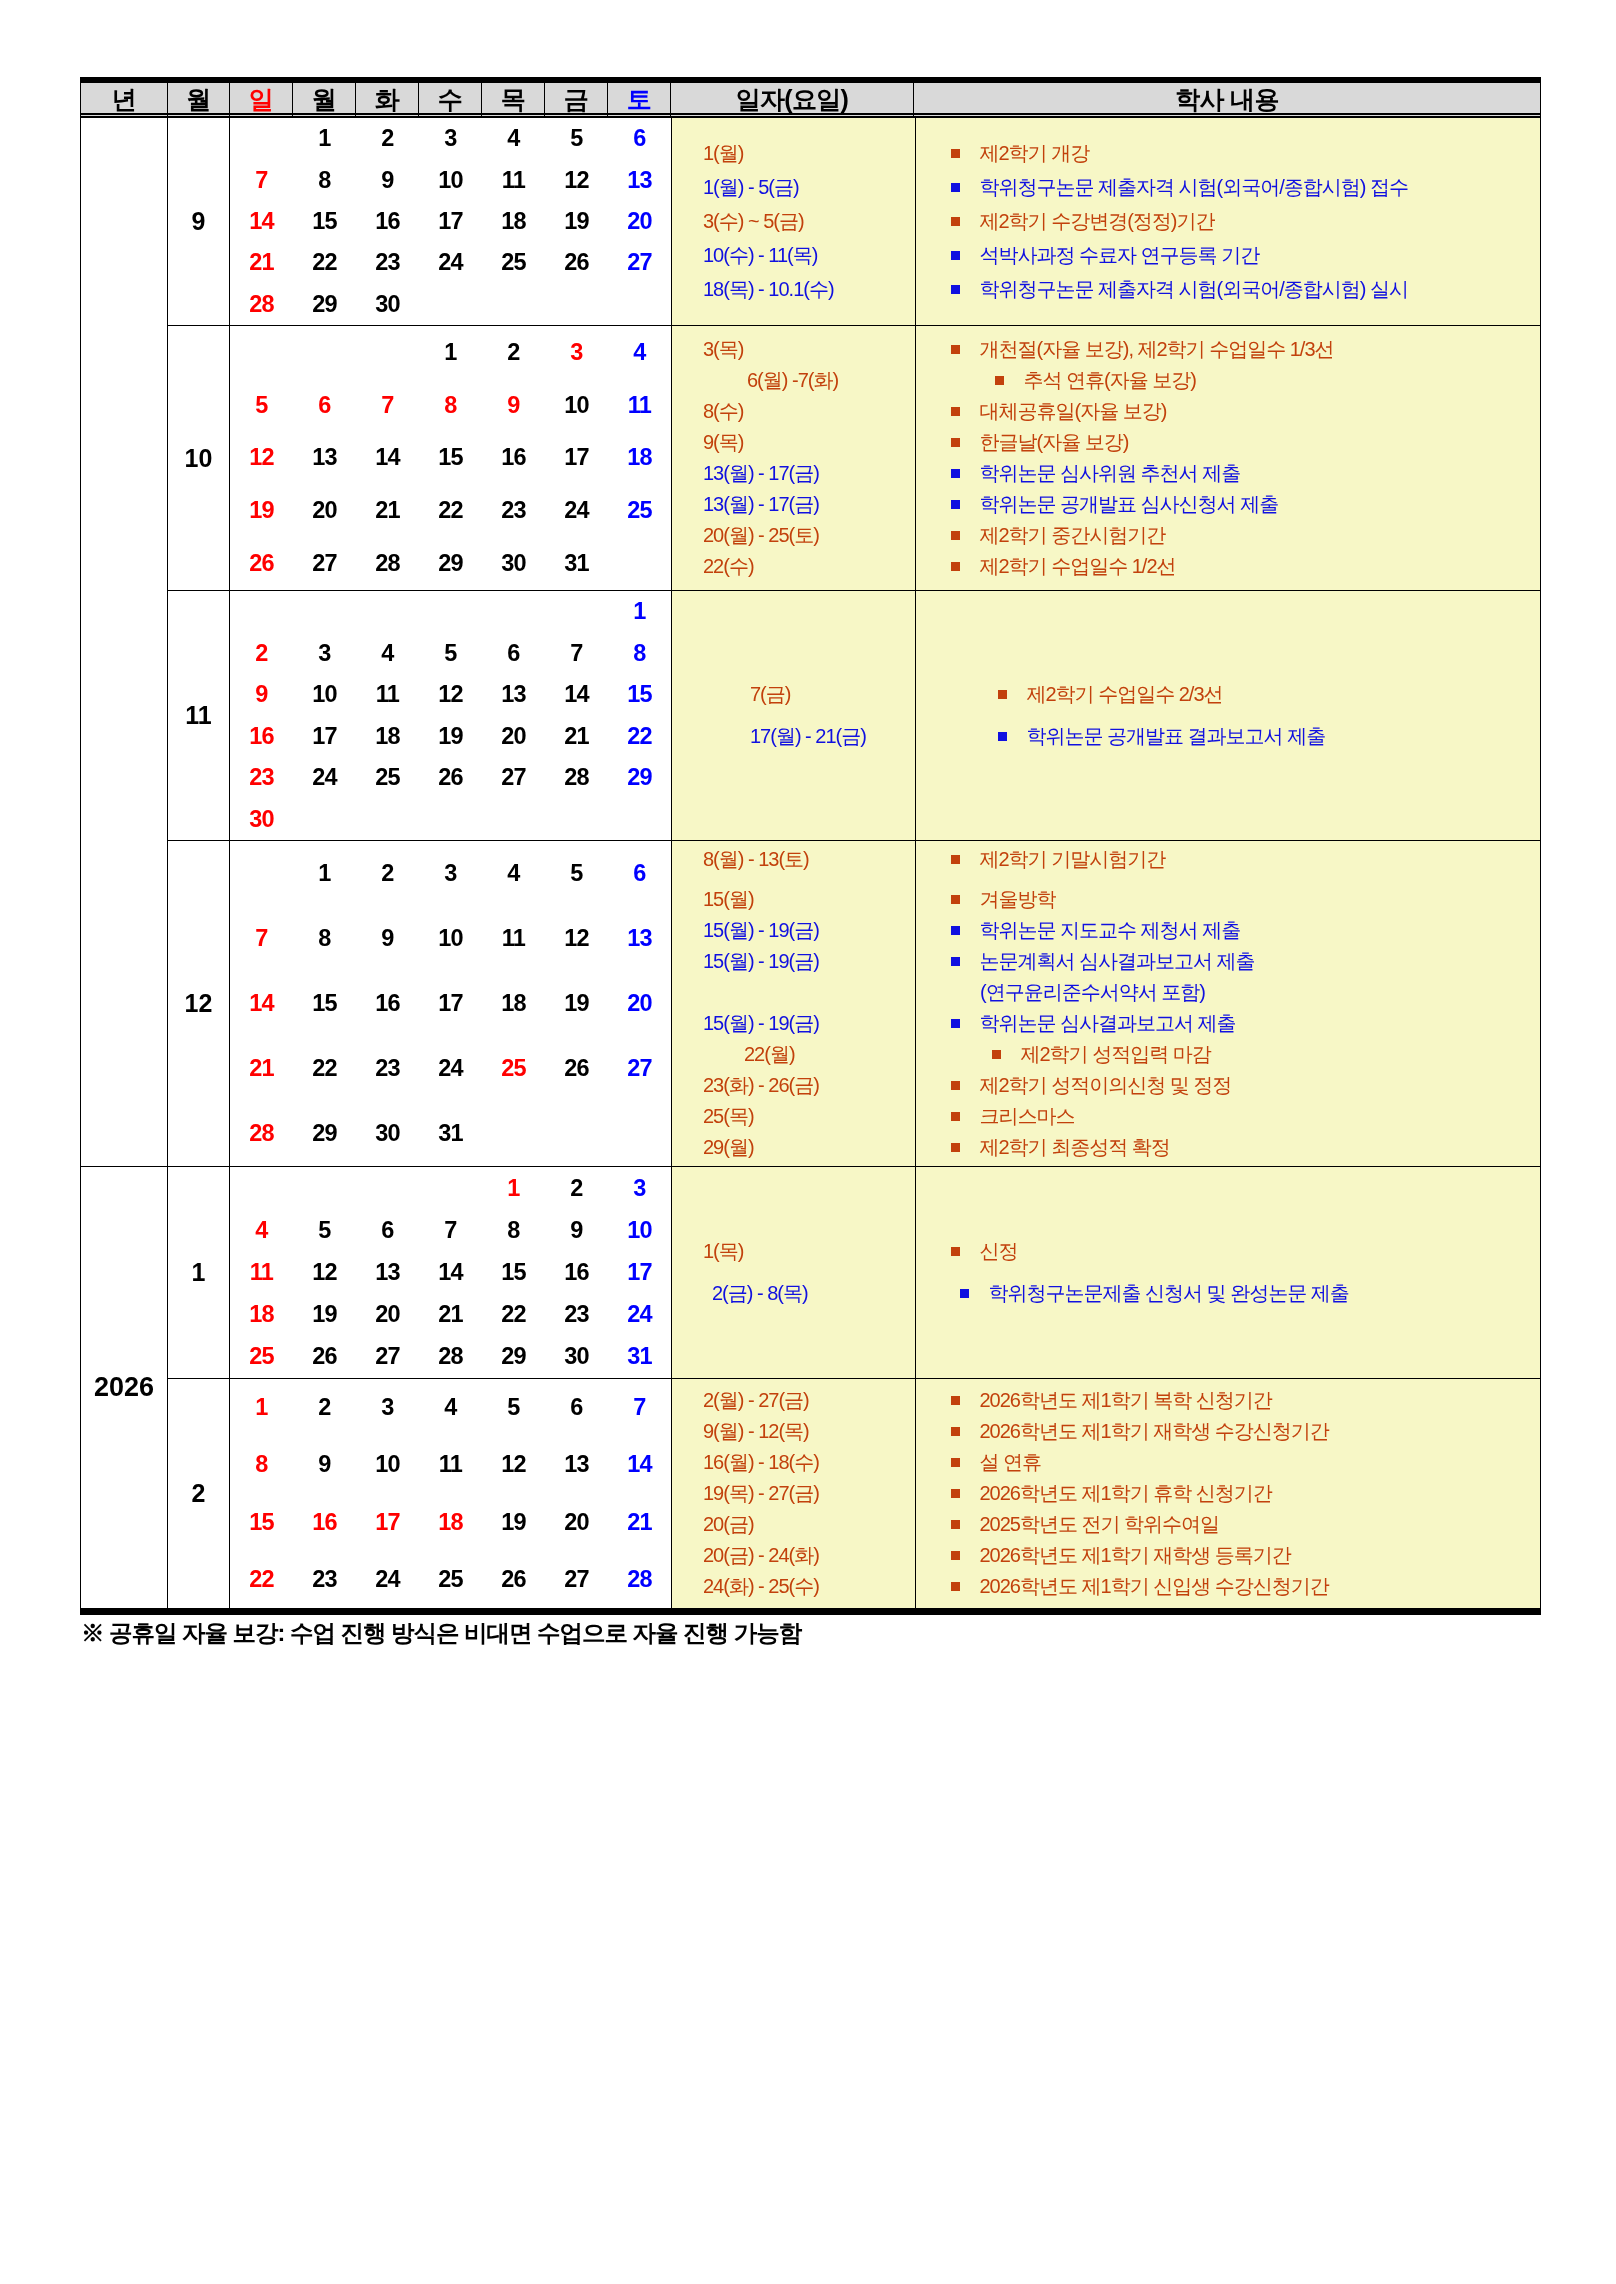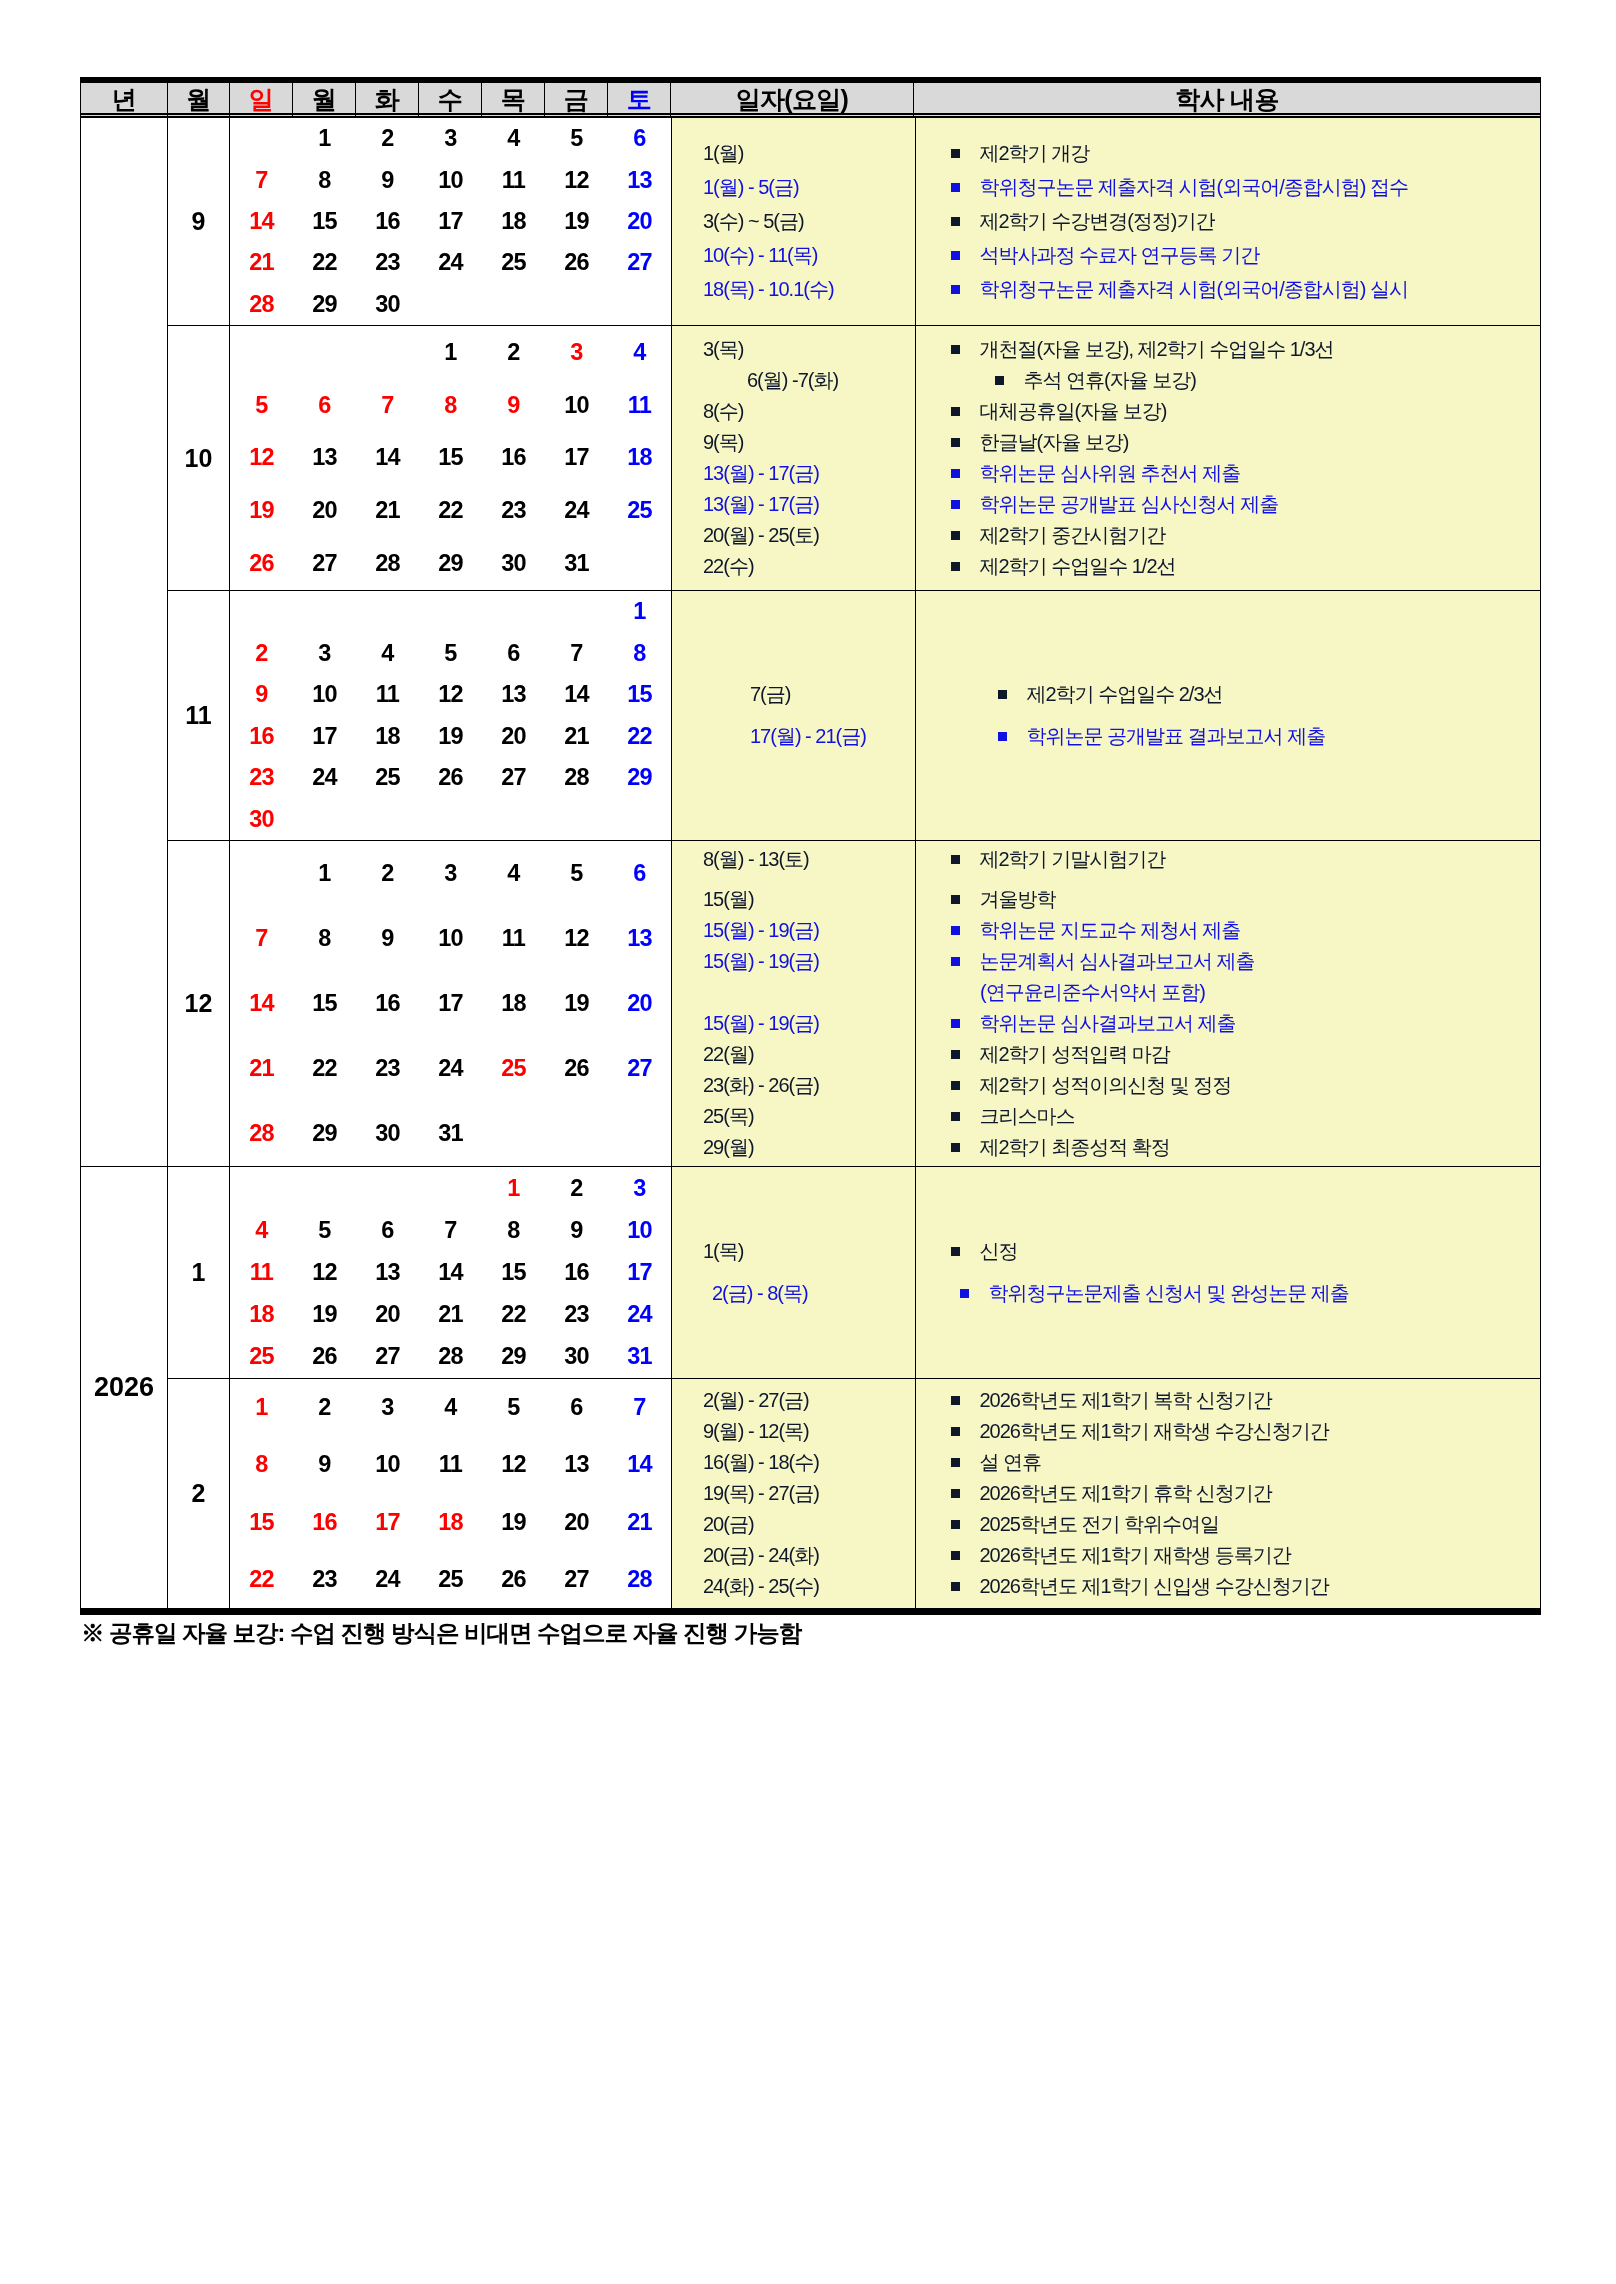--- a/index.html
+++ b/index.html
@@ -41,21 +41,21 @@
   .r{color:#ff0000;}
   .b{color:#0000ff;}
 
   
   .ev-row{display:grid;grid-template-columns:243px 1fr;align-items:center;flex:0 0 auto;}
   .ev-date{padding-left:31px;font-size:20px;letter-spacing:-1px;white-space:nowrap;}
   .ev-content{padding-left:36px;display:flex;align-items:center;white-space:nowrap;}
   .ev-bullet{display:inline-block;width:9px;height:9.8px;background:currentColor;margin-right:19.5px;flex:0 0 auto;}
   .ev-spacer{display:inline-block;width:29px;height:0.7px;flex:0 0 auto;}
   .ev-text{font-size:20px;letter-spacing:-1px;}
-  .ek{color:#0f172a;}
+  .ek{color:#c2410c;}
   .eb{color:#1010e0;}
 
   .footnote{position:absolute;left:81px;top:1617px;font-weight:bold;font-size:23.5px;color:#000;letter-spacing:-1px;white-space:nowrap;}
 </style>
 </head>
 <body>
 
 <div class="page">
   <div class="cal-table">
     <div class="header-row">
@@ -434,21 +434,21 @@
               <span class="ev-text">(연구윤리준수서약서 포함)</span>
             </div>
           </div>
           <div class="ev-row" style="height: 31px;">
             <div class="ev-date eb">15(월) - 19(금)</div>
             <div class="ev-content eb">
               <span class="ev-bullet"></span>
               <span class="ev-text">학위논문 심사결과보고서 제출</span>
             </div>
           </div>
-          <div class="ev-row" style="height: 31px;">
+          <div class="ev-row" style="height: 31px; padding-left: 41px;">
             <div class="ev-date ek">22(월)</div>
             <div class="ev-content ek">
               <span class="ev-bullet"></span>
               <span class="ev-text">제2학기 성적입력 마감</span>
             </div>
           </div>
           <div class="ev-row" style="height: 31px;">
             <div class="ev-date ek">23(화) - 26(금)</div>
             <div class="ev-content ek">
               <span class="ev-bullet"></span>

